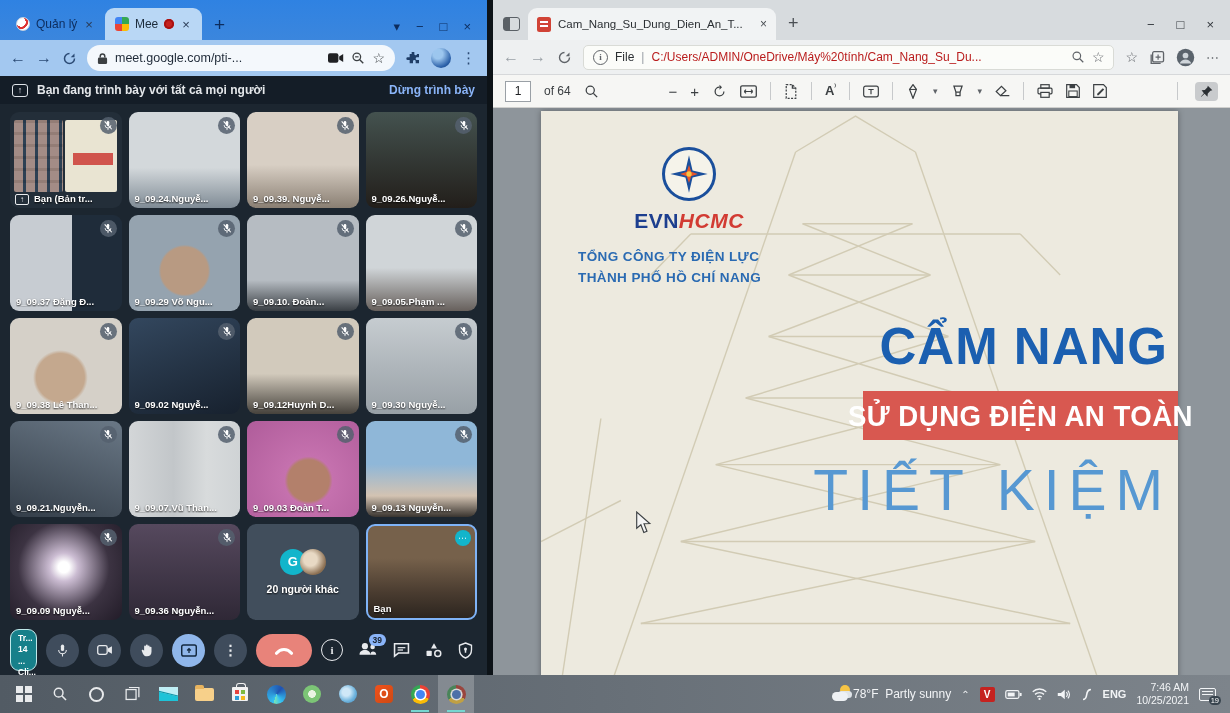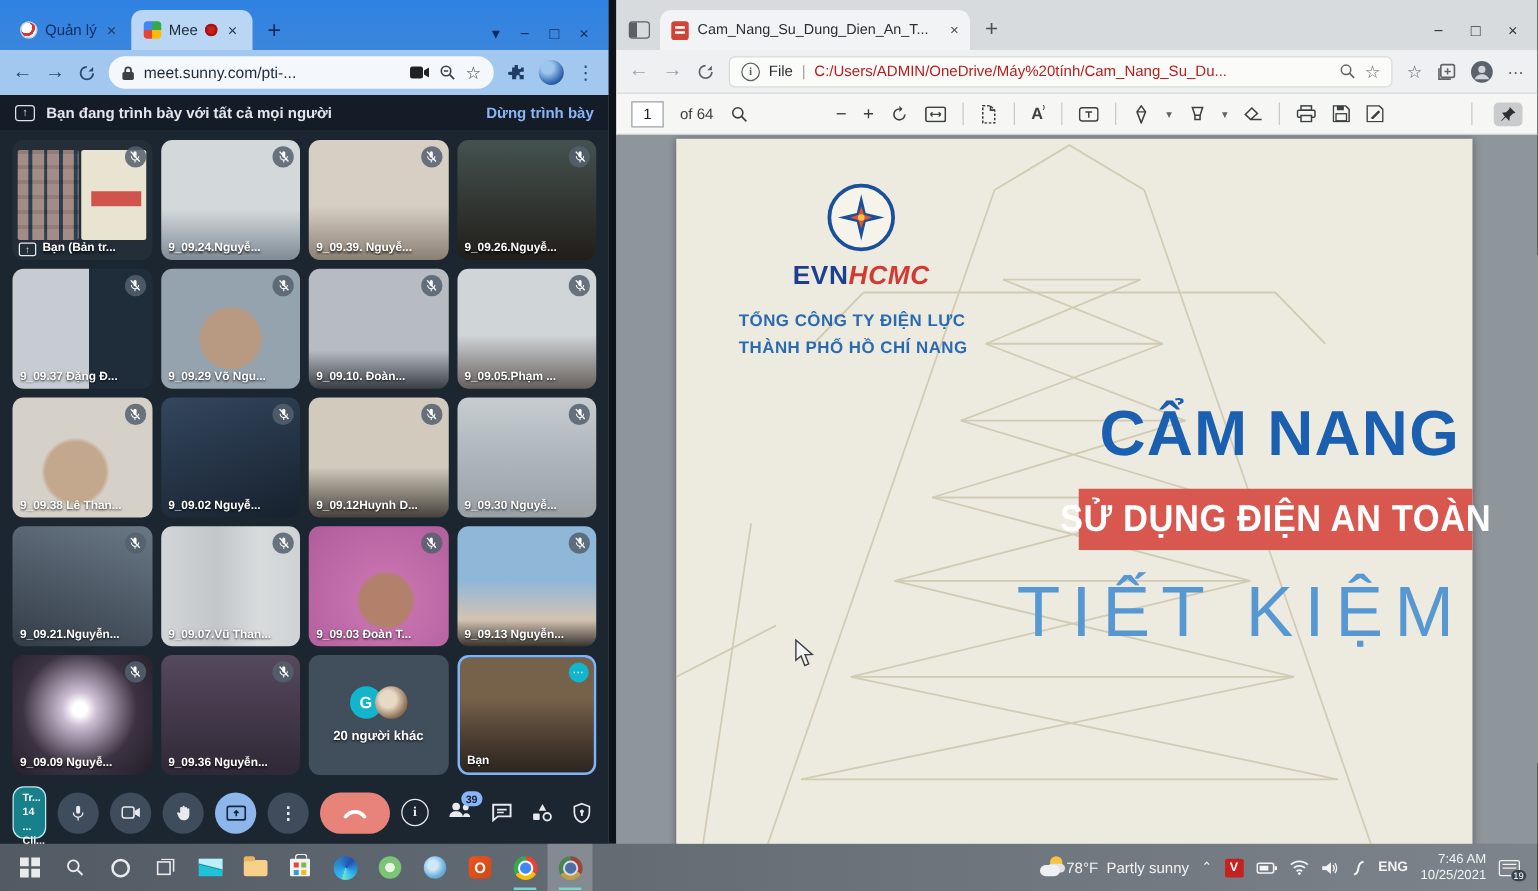--- a/index.html
+++ b/index.html
@@ -110,21 +110,21 @@
   .pin-chip { background:#c9cbcd; border-radius:4px; padding:3px 5px; margin-left:4px; }
 
   .e-content { flex:1; position:relative; background:#8e959b; min-height:0; overflow:hidden; }
   .pdf-page { position:absolute; left:48px; right:52px; top:3px; bottom:-10px; background:#edeadf; box-shadow:0 0 6px rgba(0,0,0,.35); }
   .tower-svg { position:absolute; inset:0; width:100%; height:100%; opacity:.33; }
   .evn-logo { position:absolute; left:52px; top:36px; width:192px; text-align:center; }
   .evn-circle { width:54px; height:54px; margin:0 auto; border-radius:50%; background:#f5f3ea; border:3px solid #1a4f9c; position:relative; }
   .evn-star { position:absolute; inset:0; }
   .evn-name { margin-top:8px; font-size:21px; font-weight:bold; letter-spacing:.5px; }
   .evn-name .evn { color:#1d3f8f; } .evn-name .hcmc { color:#d23b33; font-style:italic; }
-  .company { position:absolute; left:50px; top:136px; color:#2a6ab2; font-weight:bold; font-size:13.5px; line-height:1.55; letter-spacing:.4px; }
+  .company { position:absolute; left:37px; top:136px; color:#2a6ab2; font-weight:bold; font-size:13.5px; line-height:1.55; letter-spacing:.4px; }
   .title1 { position:absolute; right:10px; top:206px; color:#1b5fb0; font-weight:bold; font-size:51px; letter-spacing:1px; }
   .banner-red { position:absolute; left:322px; right:0; top:280px; height:49px; background:#d85850; display:flex; align-items:center; justify-content:center; }
   .banner-red span { color:#fff; font-weight:bold; font-size:30px; letter-spacing:.5px; transform:scaleX(.92); white-space:nowrap; }
   .title3 { position:absolute; right:6px; top:346px; color:#5798d2; font-weight:100; font-size:57px; letter-spacing:9px; }
   .cursor { position:absolute; left:94px; top:400px; }
 
   
   .taskbar { height:38px; background:linear-gradient(90deg,#525b64,#7d848b); display:flex; align-items:center; padding:0 6px; gap:0; }
   .tb-icon { width:36px; height:38px; display:flex; align-items:center; justify-content:center; flex:0 0 auto; position:relative; }
   .tb-under:after { content:""; position:absolute; bottom:1px; left:9px; right:9px; height:2px; background:#76d6d0; }
@@ -191,21 +191,21 @@
         <span class="nav-glyph">→</span>
         <svg class="icon-svg" width="15" height="15" viewBox="0 0 24 24">
             <path d="M12 4a8 8 0 1 0 8 8" fill="none" stroke="#2b4a74" stroke-width="2.4"></path>
             <path d="M20 4v6h-6z" fill="#2b4a74"></path>
           </svg>
         <div class="omnibox">
           <svg class="icon-svg" width="11" height="13" viewBox="0 0 12 14">
               <rect x="1" y="6" width="10" height="7" rx="1.5" fill="#3c4043"></rect>
               <path d="M3.5 6V4.5a2.5 2.5 0 0 1 5 0V6" fill="none" stroke="#3c4043" stroke-width="1.6"></path>
             </svg>
-          <span class="omni-url" style="flex:1">meet.sunny.com/pti-...</span>
+          <span class="omni-url" style="flex:1">meet.google.com/pti-...</span>
           <svg class="icon-svg" width="16" height="12" viewBox="0 0 20 14">
               <rect x="0" y="1" width="13" height="12" rx="2.5" fill="#202124"></rect>
               <path d="M14 5l5-3v10l-5-3z" fill="#202124"></path>
             </svg>
           <svg class="icon-svg" width="14" height="14" viewBox="0 0 24 24">
               <circle cx="10" cy="10" r="6.5" fill="none" stroke="#3c4043" stroke-width="2.2"></circle>
               <line x1="15" y1="15" x2="21" y2="21" stroke="#3c4043" stroke-width="2.4"></line>
               <line x1="7" y1="10" x2="13" y2="10" stroke="#3c4043" stroke-width="2"></line>
             </svg>
           <span style="color:#3c4043;font-size:14px">☆</span>

